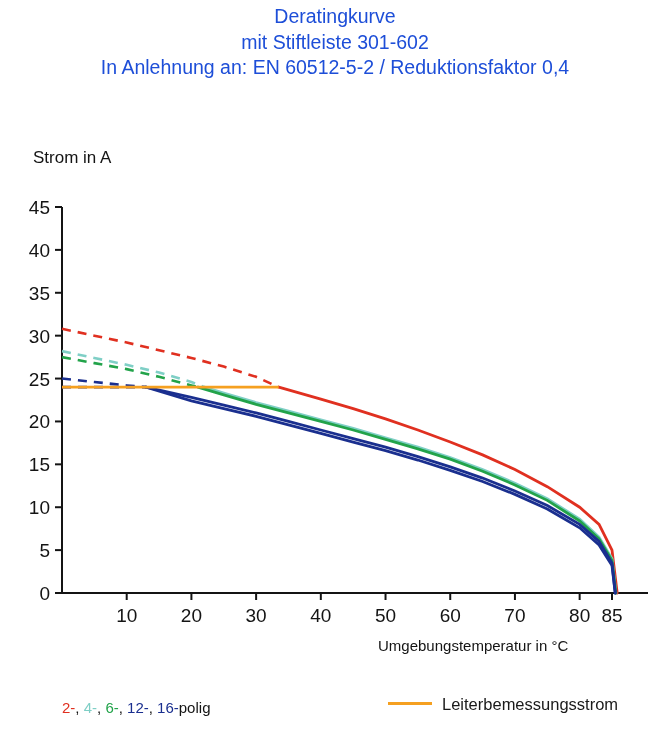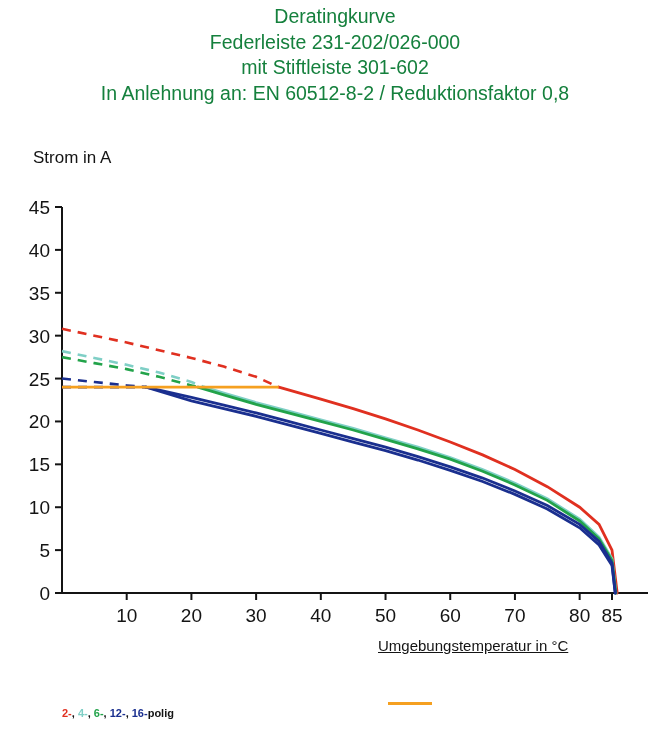--- a/index.html
+++ b/index.html
@@ -18,63 +18,61 @@
   #title-block {
     position: absolute;
     left: 0;
     top: 4px;
     width: 670px;
     text-align: center;
   }
   #title-block .tline {
     font-size: 19.5px;
     line-height: 25.5px;
-    color: #15803d;
+    color: #1d4ed8;
     white-space: nowrap;
   }
   #title-block .tline sup {
     font-size: 12px;
     vertical-align: super;
   }
   #ylabel {
     position: absolute;
     left: 33px;
     top: 148px;
     font-size: 17px;
     color: #141414;
   }
   #xlabel {
     position: absolute;
     left: 378px;
     top: 637px;
     font-size: 15px;
     color: #141414;
-    text-decoration: underline;
   }
   #plot-area {
     position: absolute;
     left: 0;
     top: 0;
     width: 670px;
     height: 752px;
   }
   #legend {
     position: absolute;
     left: 0;
     top: 695px;
     width: 670px;
     height: 30px;
   }
   #legend-series {
     position: absolute;
     left: 62px;
-    top: 12px;
-    font-size: 11px;
+    top: 4px;
+    font-size: 15px;
     white-space: nowrap;
-    font-weight: bold;
   }
   #legend-series span { white-space: pre; }
   #legend-current {
     position: absolute;
     left: 388px;
     top: 0;
     font-size: 16.5px;
     white-space: nowrap;
   }
   #legend-current .swatch {
@@ -84,23 +82,22 @@
     border-top: 3px solid #F5A020;
     vertical-align: 5px;
     margin-right: 10px;
   }
 </style>
 </head>
 <body>
 
 <div id="title-block">
   <div class="tline">Deratingkurve</div>
-  <div class="tline">Federleiste 231-202/026-000</div>
   <div class="tline">mit Stiftleiste 301-602</div>
-  <div class="tline">In Anlehnung an: EN 60512-8-2 / Reduktionsfaktor 0,8</div>
+  <div class="tline">In Anlehnung an: EN 60512-5-2 / Reduktionsfaktor 0,4</div>
 </div>
 
 <div id="ylabel">Strom in A</div>
 <div id="xlabel">Umgebungstemperatur in °C</div>
 
 <svg id="plot-area" viewBox="0 0 670 752" xmlns="http://www.w3.org/2000/svg">
   <g id="axis-group">
     <line x1="62" y1="207" x2="62" y2="593" stroke="#141414" stroke-width="2"></line>
     <line x1="62" y1="593" x2="648" y2="593" stroke="#141414" stroke-width="2"></line>
   </g>
@@ -157,15 +154,15 @@
       <path d="M146.12,387.13 L191.41,397.43 L223.76,405.15 L256.12,412.87 L288.47,421.44 L320.82,430.02 L353.18,438.60 L385.53,447.18 L417.88,456.61 L450.24,466.91 L482.59,478.06 L514.94,490.92 L547.29,505.51 L579.65,524.38 L599.06,541.53 L612.00,562.98 L615.24,593.00" fill="none" stroke="#1A2F8F" stroke-width="2.8" stroke-linecap="round"></path>
       <path d="M62.00,387.13 L94.35,387.13 L126.71,387.13 L146.12,387.13" fill="none" stroke="#1A2F8F" stroke-width="2.6" stroke-dasharray="9,7"></path>
       <path d="M146.12,387.13 L191.41,400.86 L223.76,408.58 L256.12,416.30 L288.47,424.88 L320.82,433.45 L353.18,442.03 L385.53,450.61 L417.88,460.04 L450.24,470.34 L482.59,481.49 L514.94,494.36 L547.29,508.94 L579.65,527.81 L599.06,544.96 L612.00,565.55 L615.24,593.00" fill="none" stroke="#1A2F8F" stroke-width="2.8" stroke-linecap="round"></path>
       <line x1="62" y1="387.1333333333333" x2="278.7647058823529" y2="387.1333333333333" stroke="#F5A020" stroke-width="2.8"></line>
     </g>
 </svg>
 
 <div id="legend">
   <div id="legend-series"><span style="color: rgb(224, 48, 32);">2-</span><span style="color: rgb(20, 20, 20);">, </span><span style="color: rgb(127, 207, 198);">4-</span><span style="color: rgb(20, 20, 20);">, </span><span style="color: rgb(34, 163, 74);">6-</span><span style="color: rgb(20, 20, 20);">, </span><span style="color: rgb(26, 47, 143);">12-</span><span style="color: rgb(20, 20, 20);">, </span><span style="color: rgb(26, 47, 143);">16-</span><span style="color: rgb(20, 20, 20);">polig</span></div>
   <div id="legend-current">
-    <span class="swatch" style="border-top-color: rgb(245, 160, 32);"></span>
+    <span class="swatch" style="border-top-color: rgb(245, 160, 32);"></span><span>Leiterbemessungsstrom</span>
   </div>
 </div>
 
 </body></html>

